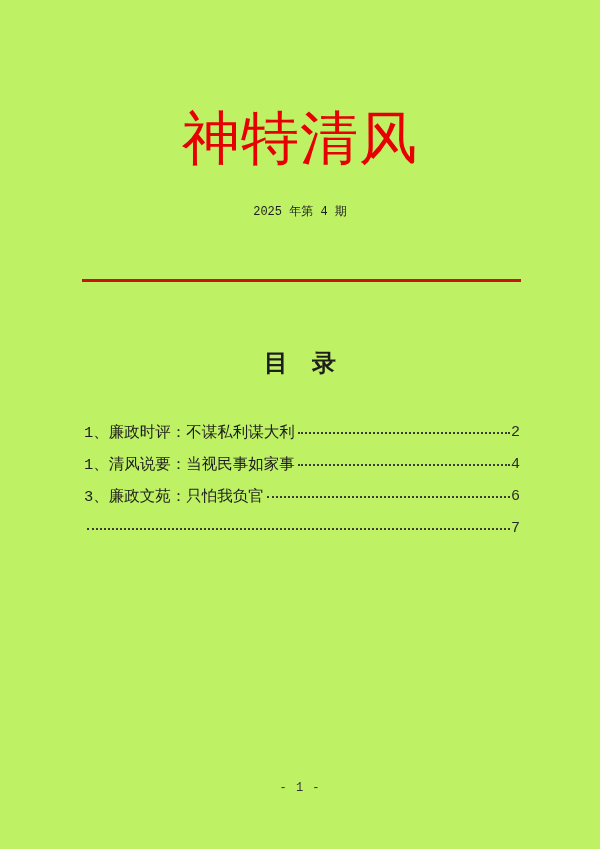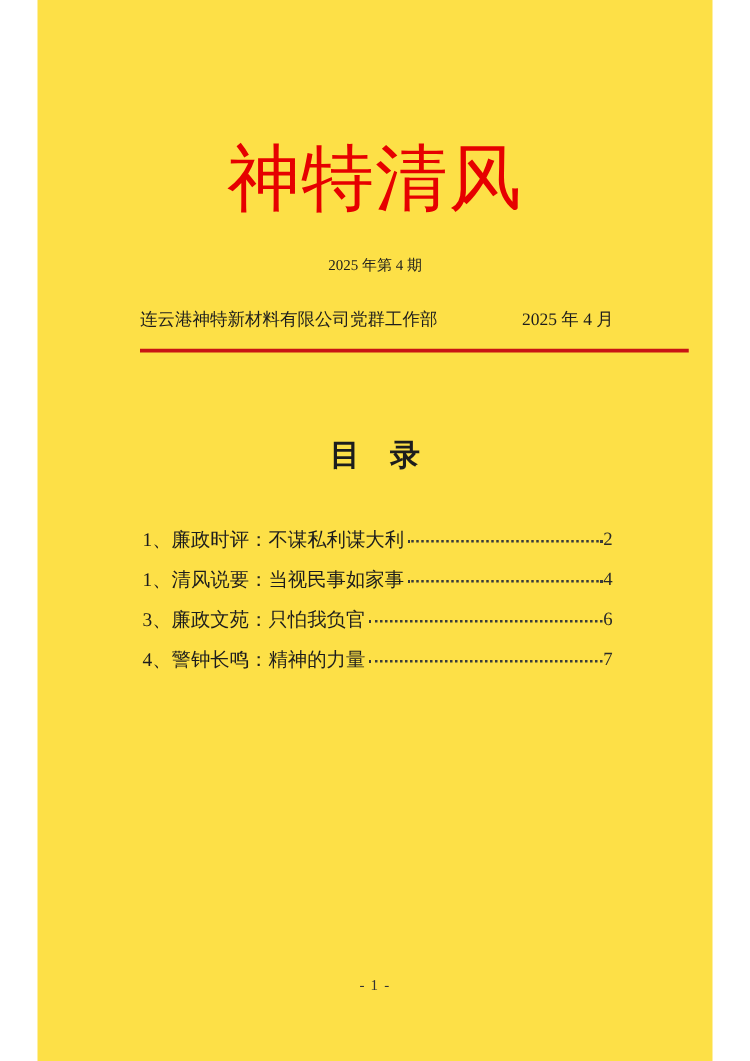--- a/index.html
+++ b/index.html
@@ -2,25 +2,25 @@
 <html><head>
 <meta charset="utf-8">
 <style>
   html, body {
     margin: 0;
     padding: 0;
     background: #ffffff;
   }
   .page {
     position: relative;
-    width: 540px;
+    width: 600px;
     height: 849px;
     margin: 0 auto;
-    background: #fde047;
-    font-family: Liberation Serif, serif;
+    background: #bef264;
+    font-family: Liberation Mono, monospace;
     color: #1d1d1d;
     overflow: hidden;
   }
   .masthead-title {
     position: absolute;
     top: 106px;
     left: 0;
     width: 100%;
     text-align: center;
     font-size: 58px;
@@ -107,24 +107,20 @@
 </style>
 </head>
 <body>
 
 <div class="page">
 
   <div class="masthead-title" style="color: rgb(230, 0, 0);">神特清风</div>
 
   <div class="issue-line">2025 年第 4 期</div>
 
-  <div class="pub-row">
-    <span>连云港神特新材料有限公司党群工作部</span>
-    <span>2025 年 4 月</span>
-  </div>
 
   <div class="red-rule" style="background: rgb(200, 20, 20);"></div>
 
   <div class="toc-title">目　录</div>
 
   <div class="toc-list">
     <div class="toc-row">
       <span class="toc-label">1、廉政时评：不谋私利谋大利</span>
       <span class="toc-leader"></span>
       <span class="toc-page">2</span>
@@ -133,21 +129,20 @@
       <span class="toc-label">1、清风说要：当视民事如家事</span>
       <span class="toc-leader"></span>
       <span class="toc-page">4</span>
     </div>
     <div class="toc-row">
       <span class="toc-label">3、廉政文苑：只怕我负官</span>
       <span class="toc-leader"></span>
       <span class="toc-page">6</span>
     </div>
     <div class="toc-row">
-      <span class="toc-label">4、警钟长鸣：精神的力量</span>
       <span class="toc-leader"></span>
       <span class="toc-page">7</span>
     </div>
   </div>
 
   <div class="footer-pagenum">- 1 -</div>
 
 </div>
 
 </body></html>

